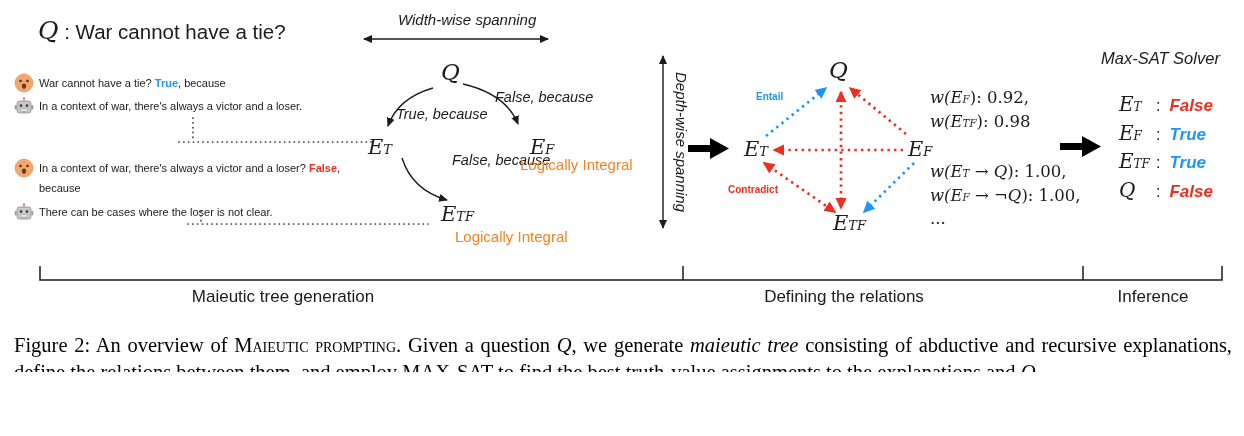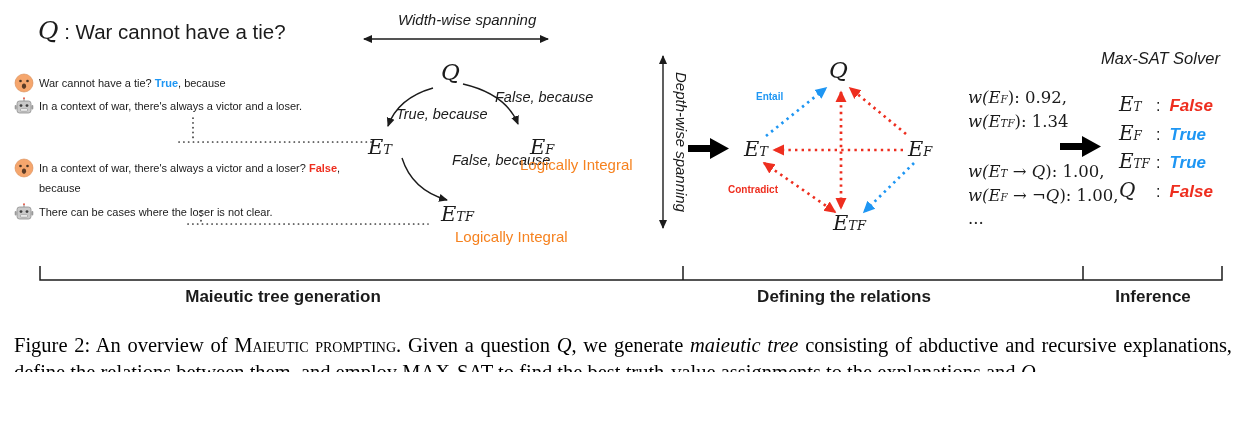--- a/index.html
+++ b/index.html
@@ -23,37 +23,37 @@
   .b{font-weight:700;}
 
   
   .edge{font-style:italic;font-size:14.5px;white-space:nowrap;}
   .span-label{font-style:italic;font-size:15px;white-space:nowrap;}
   .integral{color:#f6821f;font-weight:400;font-size:15px;white-space:nowrap;}
   .rel-label{font-weight:700;font-size:10px;white-space:nowrap;}
   .rot90{transform:translate(-50%,-50%) rotate(90deg);white-space:nowrap;}
 
   
-  .wblock{font-family:"DejaVu Serif",serif;font-size:16.5px;line-height:23.5px;white-space:nowrap;margin-left:38px;}
+  .wblock{font-family:"DejaVu Serif",serif;font-size:16.5px;line-height:23.5px;white-space:nowrap;}
   .wfunc{font-style:italic;}
   .wsub{font-style:italic;font-size:62%;vertical-align:-18%;}
   .wrest{font-style:normal;}
 
   
   .ms-title{font-style:italic;font-size:16.5px;white-space:nowrap;}
   .msrow{display:flex;align-items:baseline;height:28.5px;}
   .msrow .sym{display:inline-block;width:37px;font-family:"DejaVu Serif",serif;font-style:italic;font-size:20px;}
   .msrow .sym sub{font-size:60%;vertical-align:-18%;}
   .msrow .colon{font-size:16px;margin-right:9px;}
   .val{font-weight:700;font-style:italic;font-size:17px;}
   .val.blue{color:#1e96f3;}
   .val.red{color:#ee2e1f;}
 
   
-  .section-label{font-size:17px;font-weight:700;white-space:nowrap;transform:translateX(-50%);text-align:right;}
+  .section-label{font-size:17px;font-weight:400;white-space:nowrap;transform:translateX(-50%);text-align:right;}
 
   
   .caption{left:14px;top:332px;width:1218px;font-family:"Liberation Serif",serif;
            font-size:20.5px;line-height:27px;text-align:justify;color:#000;}
   .caption .sc{font-variant:small-caps;}
   .caption .it{font-style:italic;}
   .caption .mq{font-family:"Liberation Serif",serif;font-style:italic;}
 </style>
 </head>
 <body>
@@ -170,21 +170,21 @@
   <div class="abs bigq" style="left:829px;top:57px;">Q</div>
   <div class="abs node" style="left:744px;top:137px;"><span>E</span><sub>T</sub></div>
   <div class="abs node" style="left:908px;top:137px;"><span>E</span><sub>F</sub></div>
   <div class="abs node" style="left:833px;top:211px;"><span>E</span><sub>TF</sub></div>
 
   <div class="abs rel-label blue" style="left:756px;top:91px;">Entail</div>
   <div class="abs rel-label red" style="left:728px;top:184px;">Contradict</div>
 
   <div class="abs wblock" style="left:930px;top:86px;">
     <div><span class="wfunc">w(E</span><sub class="wsub">F</sub><span class="wrest">): 0.92,</span></div>
-    <div><span class="wfunc">w(E</span><sub class="wsub">TF</sub><span class="wrest">): 1.34</span></div>
+    <div><span class="wfunc">w(E</span><sub class="wsub">TF</sub><span class="wrest">): 0.98</span></div>
   </div>
   <div class="abs wblock" style="left:930px;top:160px;">
     <div><span class="wfunc">w(E</span><sub class="wsub">T</sub><span class="wrest"> → </span><span class="wfunc">Q</span><span class="wrest">): 1.00,</span></div>
     <div><span class="wfunc">w(E</span><sub class="wsub">F</sub><span class="wrest"> → ¬</span><span class="wfunc">Q</span><span class="wrest">): 1.00,</span></div>
     <div>...</div>
   </div>
 
   <div class="abs ms-title" style="left:1101px;top:49px;">Max-SAT Solver</div>
 
   <div class="abs" style="left:1119px;top:92px;">

